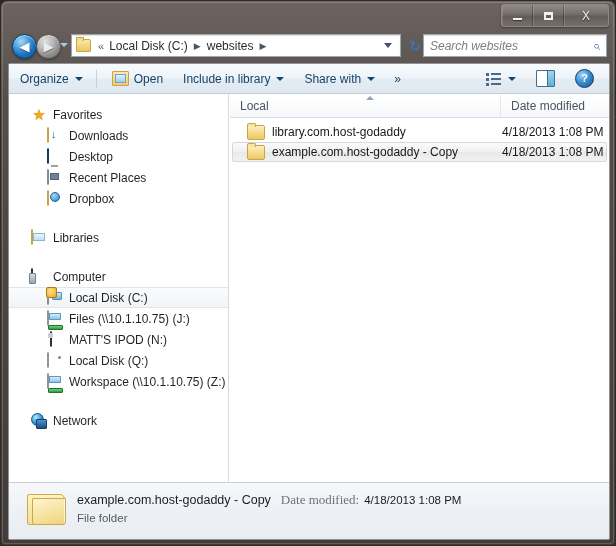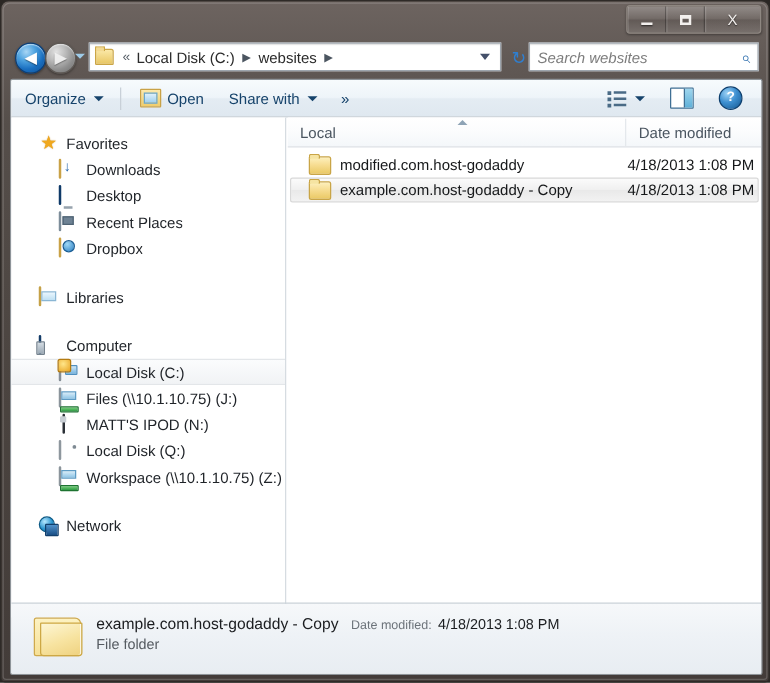--- a/index.html
+++ b/index.html
@@ -670,22 +670,23 @@
     align-items: baseline;
     white-space: nowrap;
   }
   #details-filename {
     color: #1b1d20;
     font-size: 12.5px;
     margin-right: 10px;
   }
   #details-datelabel {
     color: #6c737a;
-    font-size: 10px;
+    font-size: 13px;
     margin-right: 5px;
+    font-family: Liberation Serif, serif;
   }
   #details-datevalue {
     color: #1b1d20;
     font-size: 11.5px;
   }
   #details-type {
     color: #555b61;
     font-size: 11.5px;
     margin-top: 4px;
   }
@@ -742,20 +743,24 @@
 
     <div id="toolbar">
       <div class="tbitem">
         <span>Organize</span>
         <span class="tbcaret"></span>
       </div>
       <div class="tbsep"></div>
       <div class="tbitem">
         <span id="tb-open-icon"></span>
         <span>Open</span>
+      </div>
+      <div class="tbitem">
+        <span>Include in library</span>
+        <span class="tbcaret"></span>
       </div>
       <div class="tbitem">
         <span>Share with</span>
         <span class="tbcaret"></span>
       </div>
       <div id="tb-chevrons">»</div>
 
       <div id="tbright">
         <div class="tbitem">
           <span id="viewicon">
@@ -853,21 +858,21 @@
             <span id="sortarrow"></span>
           </div>
           <div class="colcell" id="col-date">
             <span>Date modified</span>
           </div>
         </div>
 
         <div id="filerows">
           <div class="filerow">
             <span class="rowfolder"></span>
-            <span class="rowname">modified.com.host-godaddy</span>
+            <span class="rowname">library.com.host-godaddy</span>
             <span class="rowdate">4/18/2013 1:08 PM</span>
           </div>
           <div class="filerow selected">
             <span class="rowfolder"></span>
             <span class="rowname">example.com.host-godaddy - Copy</span>
             <span class="rowdate">4/18/2013 1:08 PM</span>
           </div>
         </div>
       </div>
 

